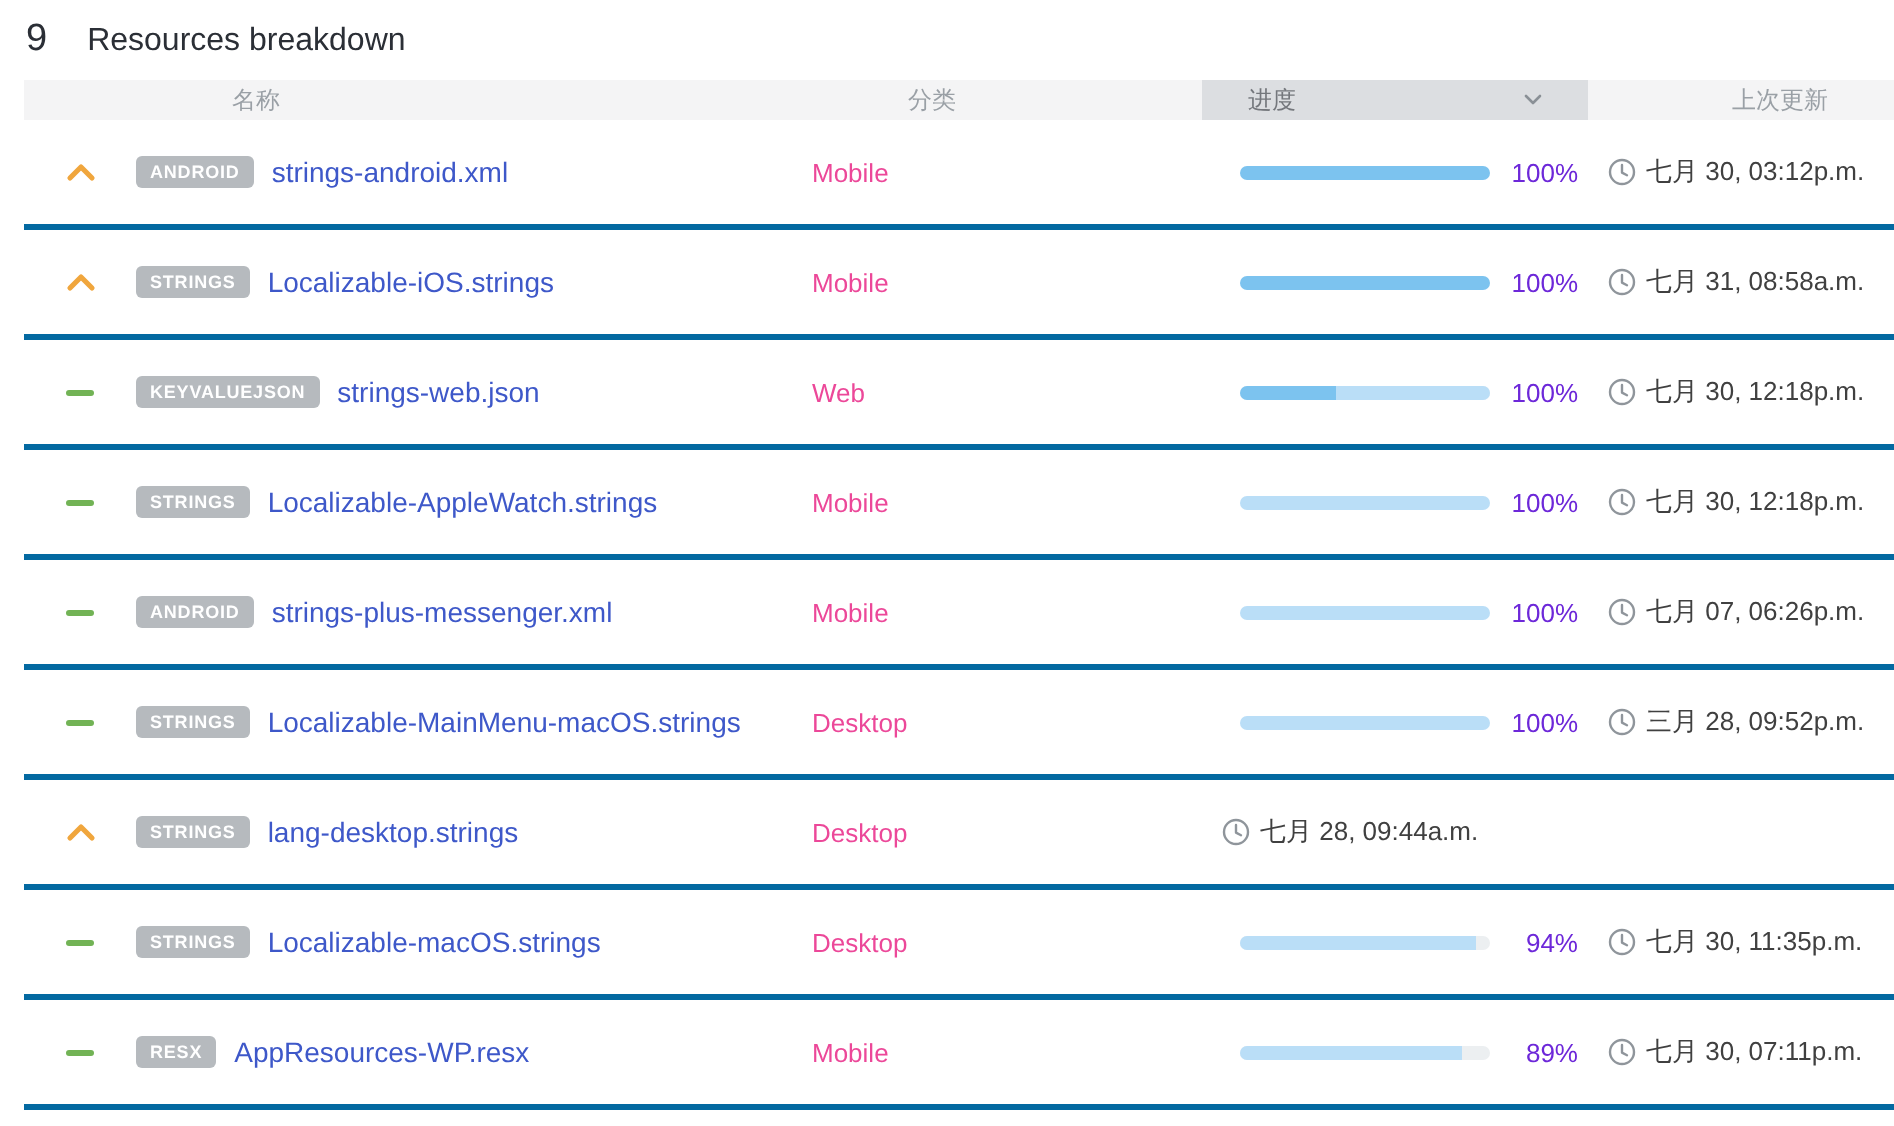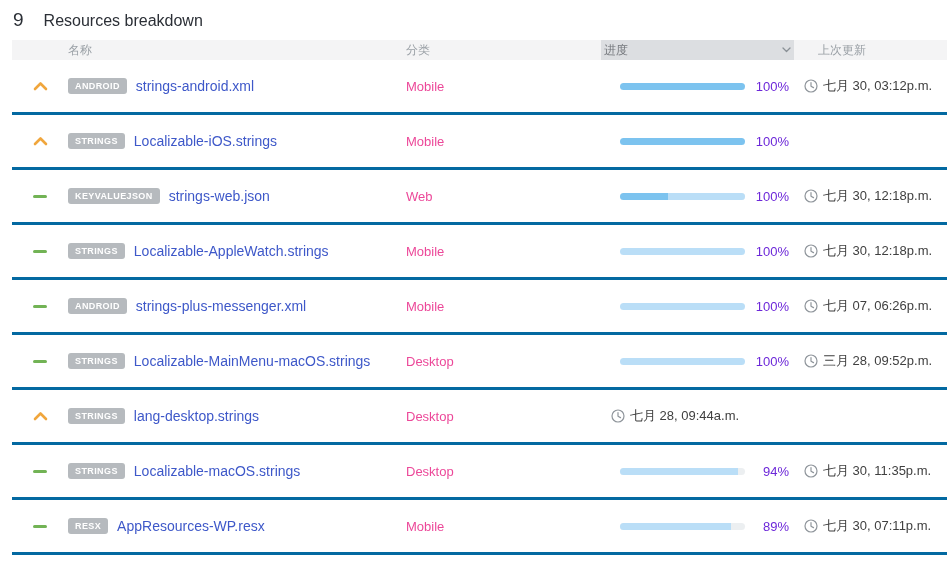--- a/index.html
+++ b/index.html
@@ -10,24 +10,24 @@
     --toggle-up:#f0a63d; --toggle-dash:#72b355; --link:#3e58c9; --badge-bg:#b6babe;
   }
   .title-bar{ display:flex; align-items:baseline; gap:20px; padding:9px 0 9px 13px; }
   .page-num{ font-size:19px; color:#2b2f36; }
   .page-title{ font-size:16px; color:#2b2f36; }
 
   .table{ margin-left:12px; width:935px; }
   .thead{ display:grid; grid-template-columns:56px 338px 195px 193px 1fr;
           background:#f4f4f5; height:20px; align-items:center;
           font-size:12px; color:#9aa0a6; }
-  .th{ white-space:nowrap; }
+  .th{ white-space:nowrap;margin-left:48px; }
   .th-updated{ padding-left:24px; }
   .progress-select{ height:20px; background:#dcdee1; display:flex; align-items:center;
-          justify-content:space-between; padding:0 3px; color:#74777c; cursor:pointer; }
+          justify-content:space-between; padding:0 23px; color:#74777c; cursor:pointer; }
   .select-chevron svg{ display:block; }
 
   .row{ display:grid; grid-template-columns:56px 338px 195px 193px 1fr;
         align-items:center; height:55px; border-bottom:3px solid #0369a1; background:#fff; }
   .toggle-cell{ justify-self:center; display:flex; align-items:center; cursor:pointer; }
   .dash-icon{ width:14px; height:3px; background:var(--toggle-dash); border-radius:2px; }
   .chevron-up-icon svg{ display:block; }
   .chevron-up-icon polyline{ stroke:var(--toggle-up); }
 
   .name-cell{ display:flex; align-items:center; gap:9px; min-width:0; }
@@ -119,20 +119,29 @@
       <span class="format-badge">STRINGS</span>
       <a class="file-link">Localizable-iOS.strings</a>
     </div>
     <div class="category-cell">Mobile</div>
     <div class="progress-cell">
       <div class="bar">
             <div class="bar-seg medium" style="width: 100%;"></div>
           </div>
       <span class="percent">100%</span>
     </div>
+    <div class="updated-cell">
+      <span class="clock-icon">
+        <svg width="14" height="14" viewBox="0 0 14 14">
+              <circle cx="7" cy="7" r="6" fill="none" stroke="#8f959b" stroke-width="1.2"></circle>
+              <polyline points="7,3.5 7,7.3 9.5,8.6" fill="none" stroke="#8f959b" stroke-width="1.2" stroke-linecap="round" stroke-linejoin="round"></polyline>
+            </svg>
+      </span>
+      <span>七月 31, 08:58a.m.</span>
+    </div>
   </div>
 
   <div class="row">
     <div class="toggle-cell">
 
       <span class="dash-icon"></span>
     </div>
     <div class="name-cell">
       <span class="format-badge">KEYVALUEJSON</span>
       <a class="file-link">strings-web.json</a>

